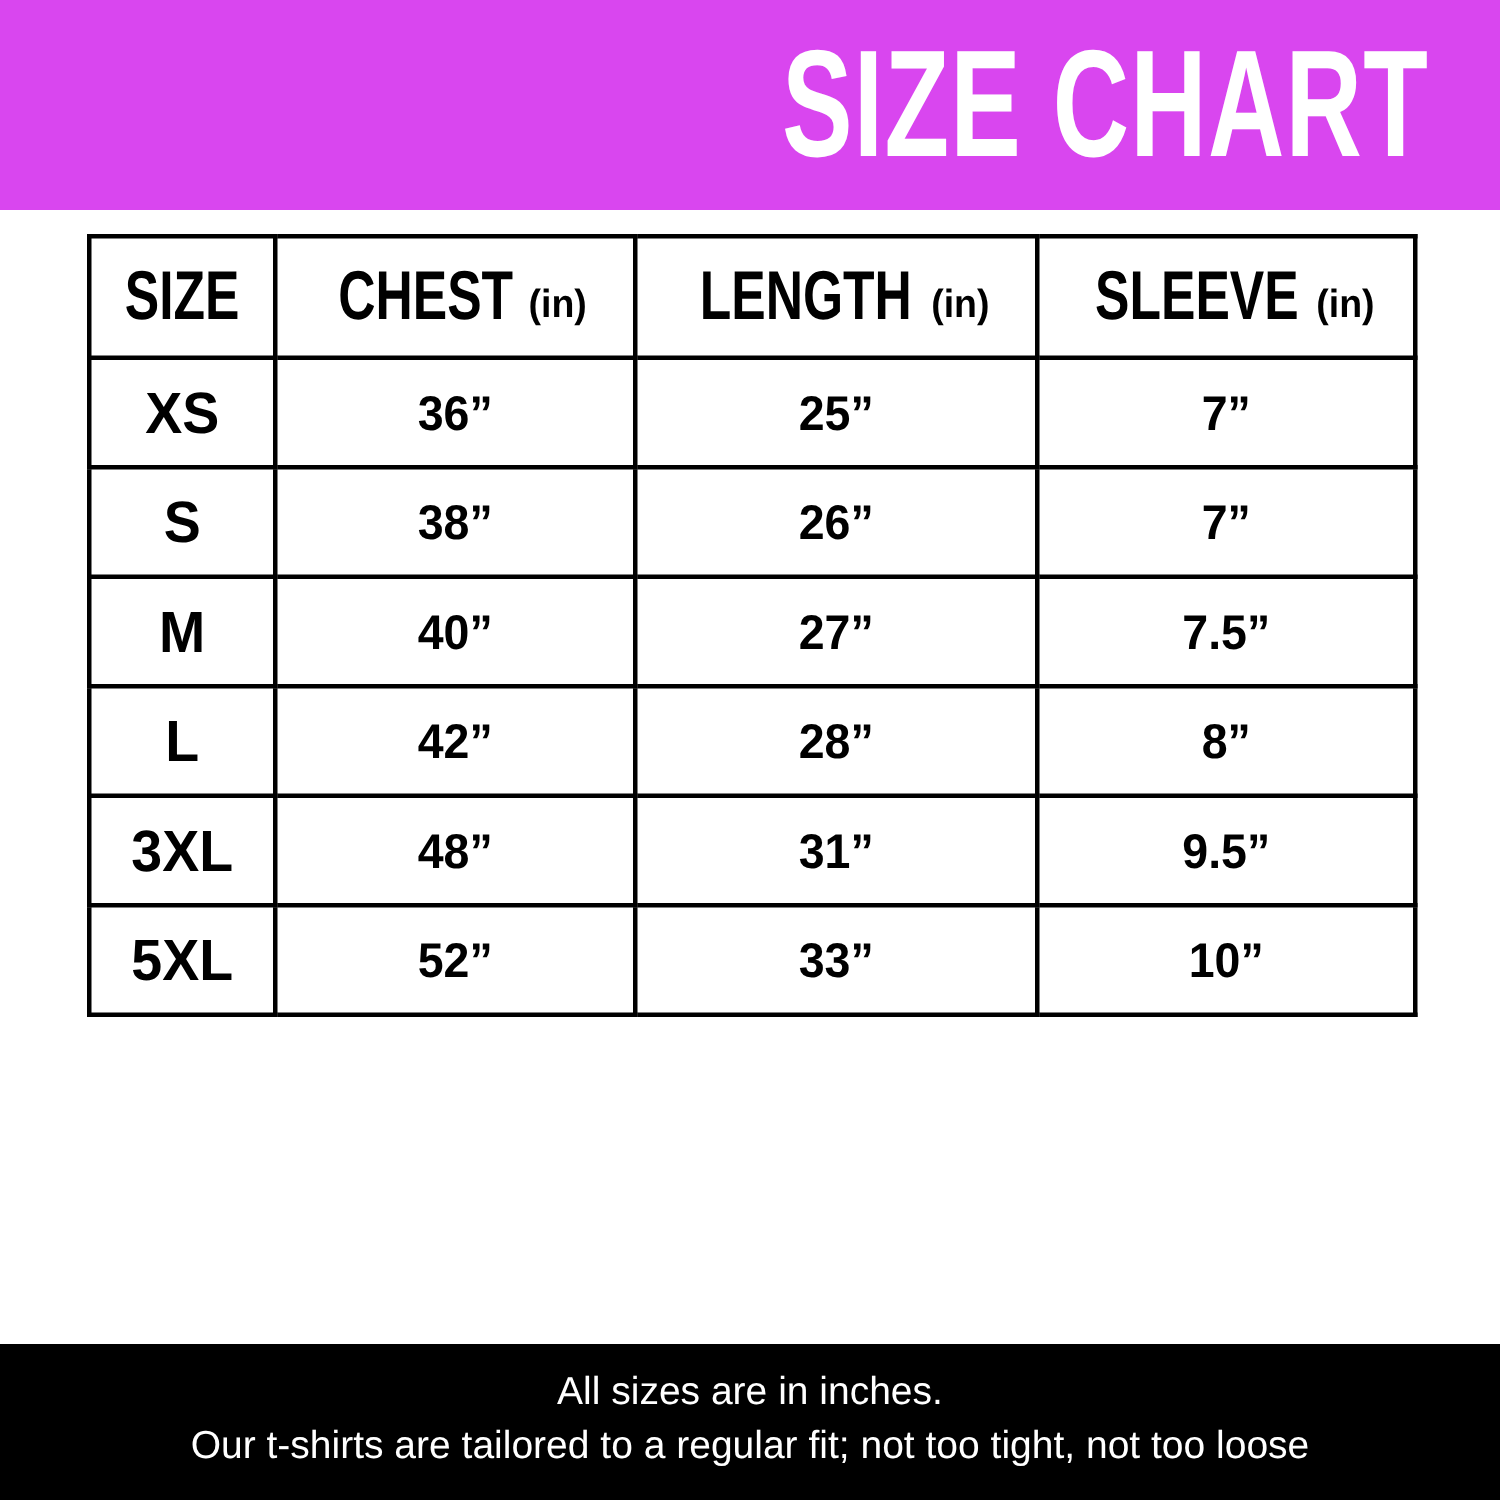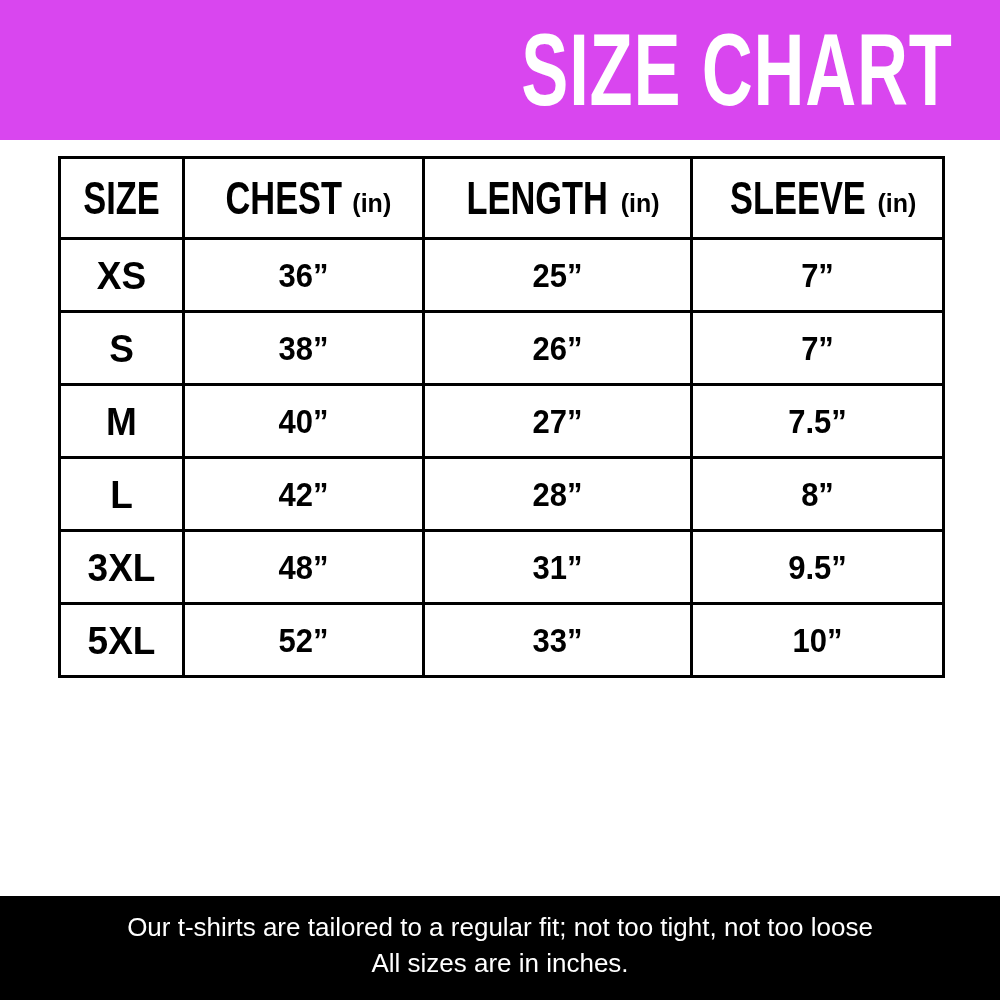--- a/index.html
+++ b/index.html
@@ -196,17 +196,17 @@
           <td class="size-cell"><span class="val">5XL</span></td>
           <td><span class="val">52”</span></td>
           <td><span class="val">33”</span></td>
           <td><span class="val">10”</span></td>
         </tr>
       </tbody>
     </table>
   </div>
 
   <div class="footer-band">
+    <div class="footer-line second">All sizes are in inches.</div>
     <div class="footer-line">Our t-shirts are tailored to a regular fit; not too tight, not too loose</div>
-    <div class="footer-line second">All sizes are in inches.</div>
   </div>
 
 </div>
 
 </body></html>

